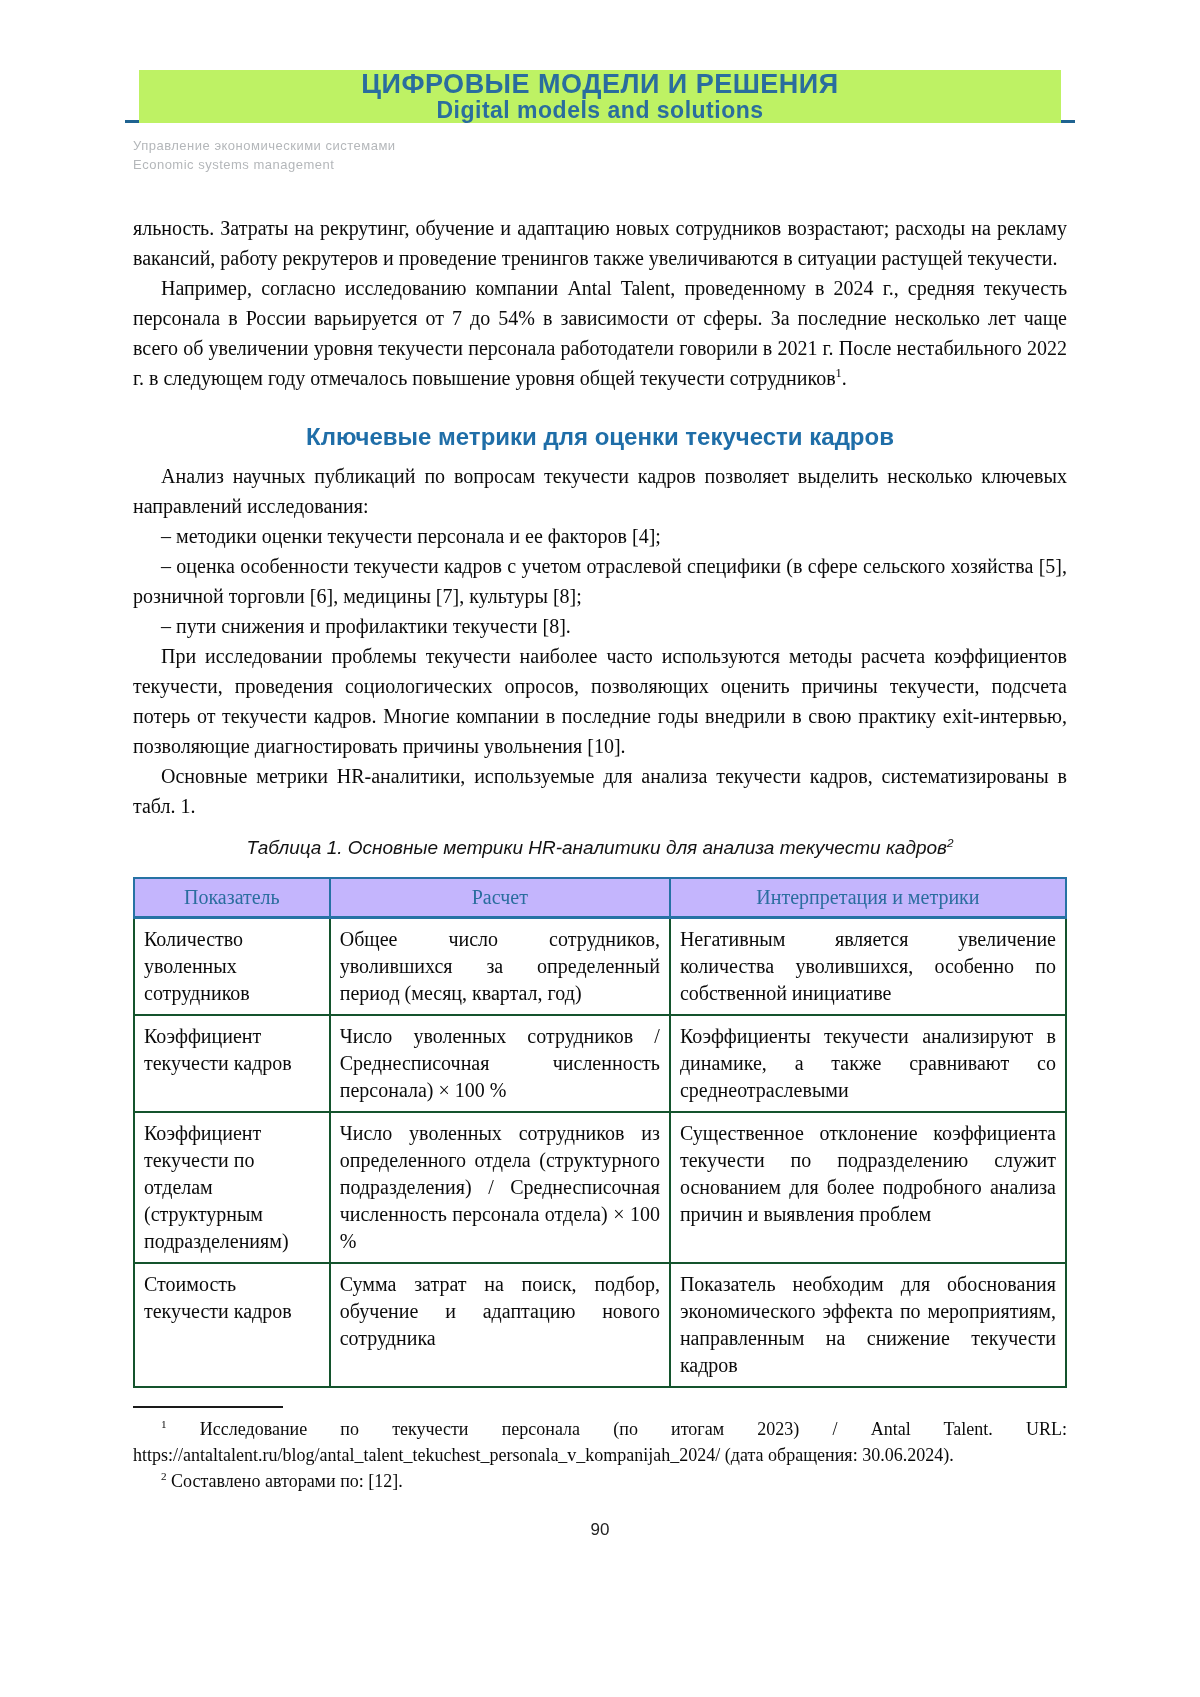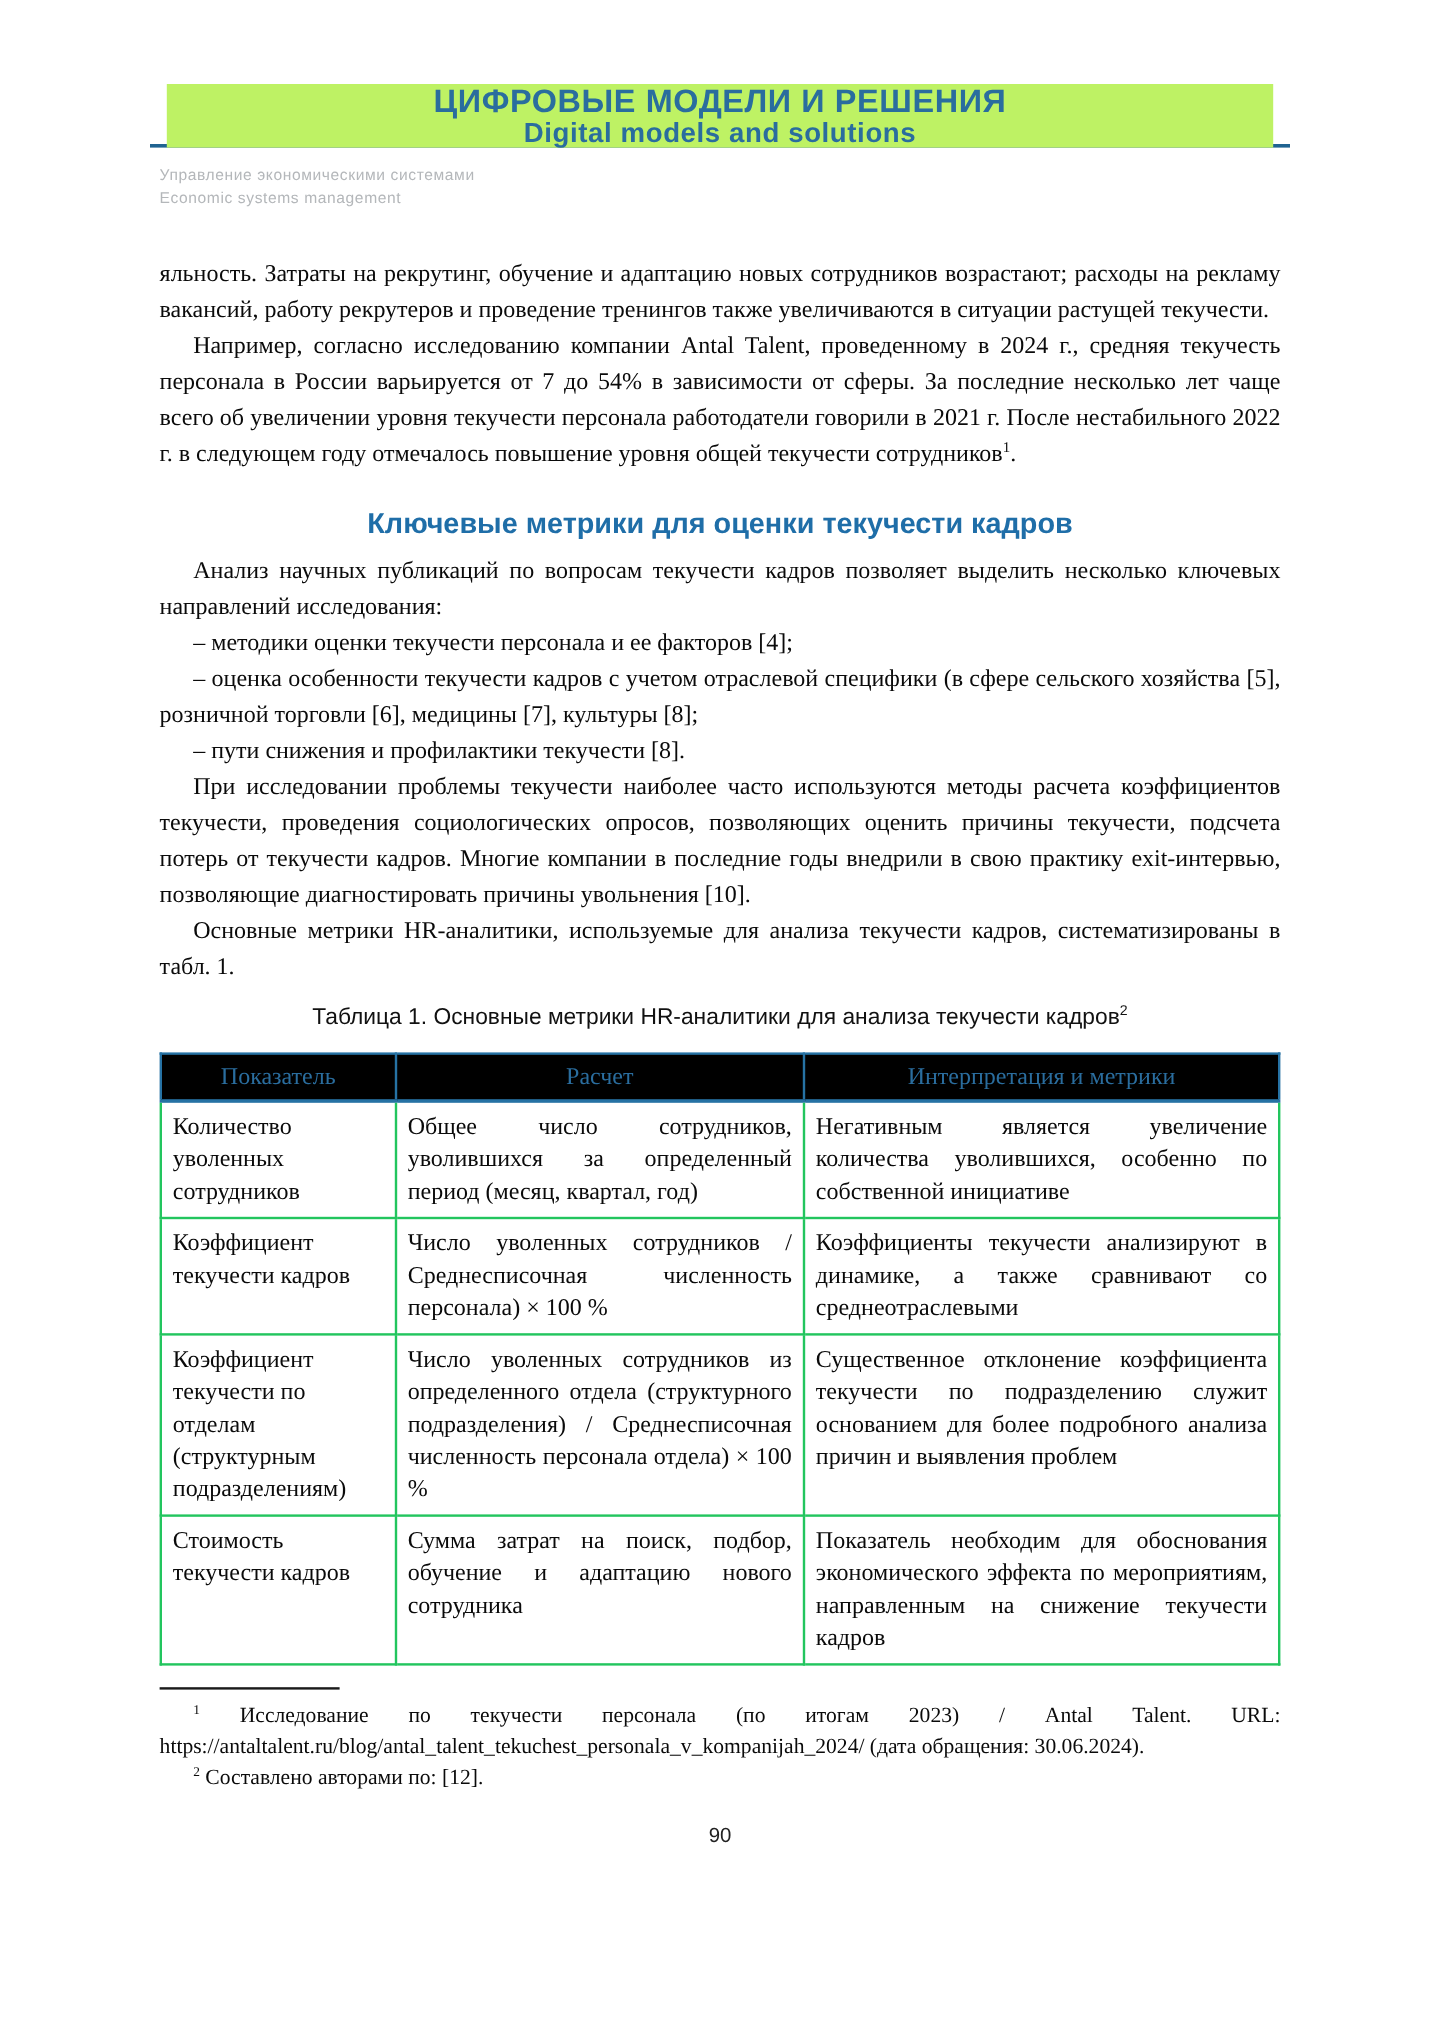--- a/index.html
+++ b/index.html
@@ -52,35 +52,35 @@
   .section-heading {
     margin: 30px 0 10px 0; text-align: center;
     font-family: "Liberation Sans", sans-serif; font-weight: bold;
     font-size: 24px; color: #1f6ea8;
   }
   sup { font-size: 0.62em; line-height: 0; }
 
   
   .table-caption {
     margin: 16px 0 18px 0; text-align: center;
-    font-family: "Liberation Sans", sans-serif; 
+    font-family: "Liberation Sans", sans-serif; font-style: italic;
     font-size: 19px; color: #111;
   }
   table.metrics {
     width: 100%; border-collapse: collapse; table-layout: fixed;
   }
   table.metrics th {
     font-family: "Liberation Serif", serif; font-weight: normal;
     font-size: 20px; color: #2a6d9e; text-align: center;
     border: 2px solid #2672a4; border-bottom: 3px solid #2672a4;
-    padding: 7px 4px; background: #000000;
+    padding: 7px 4px; background: #c4b5fd;
   }
   table.metrics td {
     font-size: 20px; line-height: 27px; vertical-align: top;
-    border: 2px solid #22c55e; padding: 7px 9px;
+    border: 2px solid #14532d; padding: 7px 9px;
   }
   td.c1 { text-align: left; }
   td.c2, td.c3 { text-align: justify; }
 
   
   .fn-rule { width: 150px; height: 2px; background: #1a1a1a; margin: 18px 0 8px 0; }
   .footnote {
     margin: 0; font-size: 18px; line-height: 26px;
     text-align: justify; text-indent: 28px;
   }

